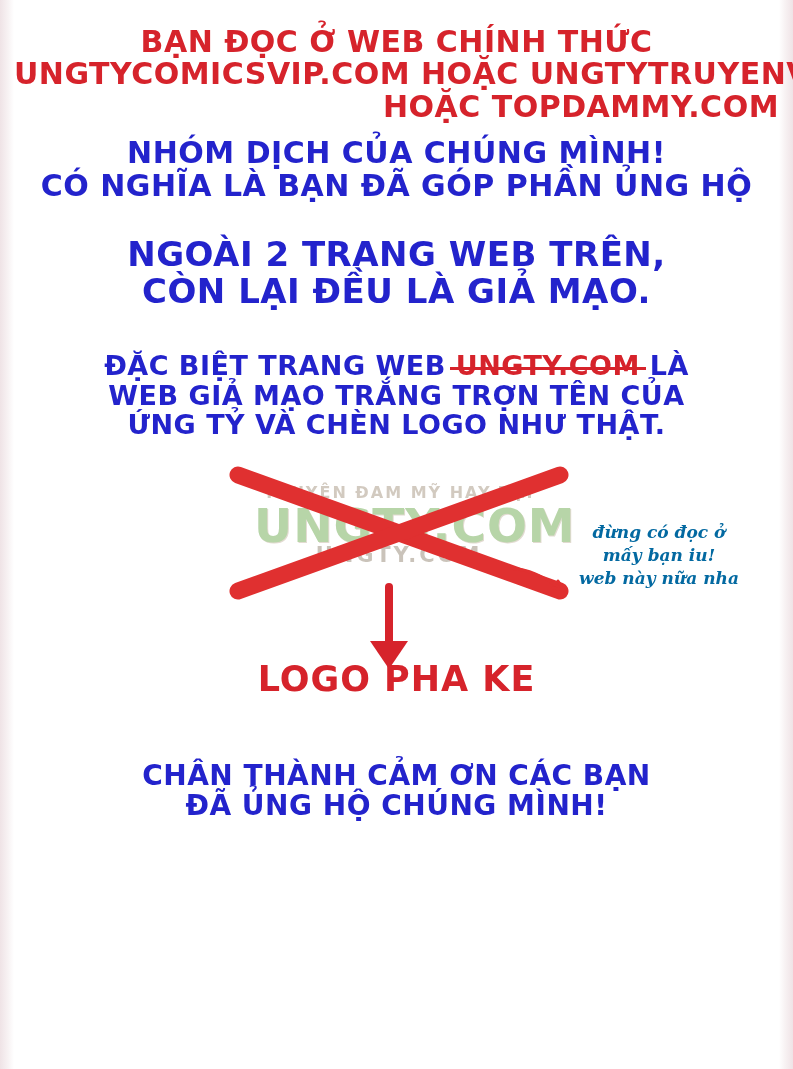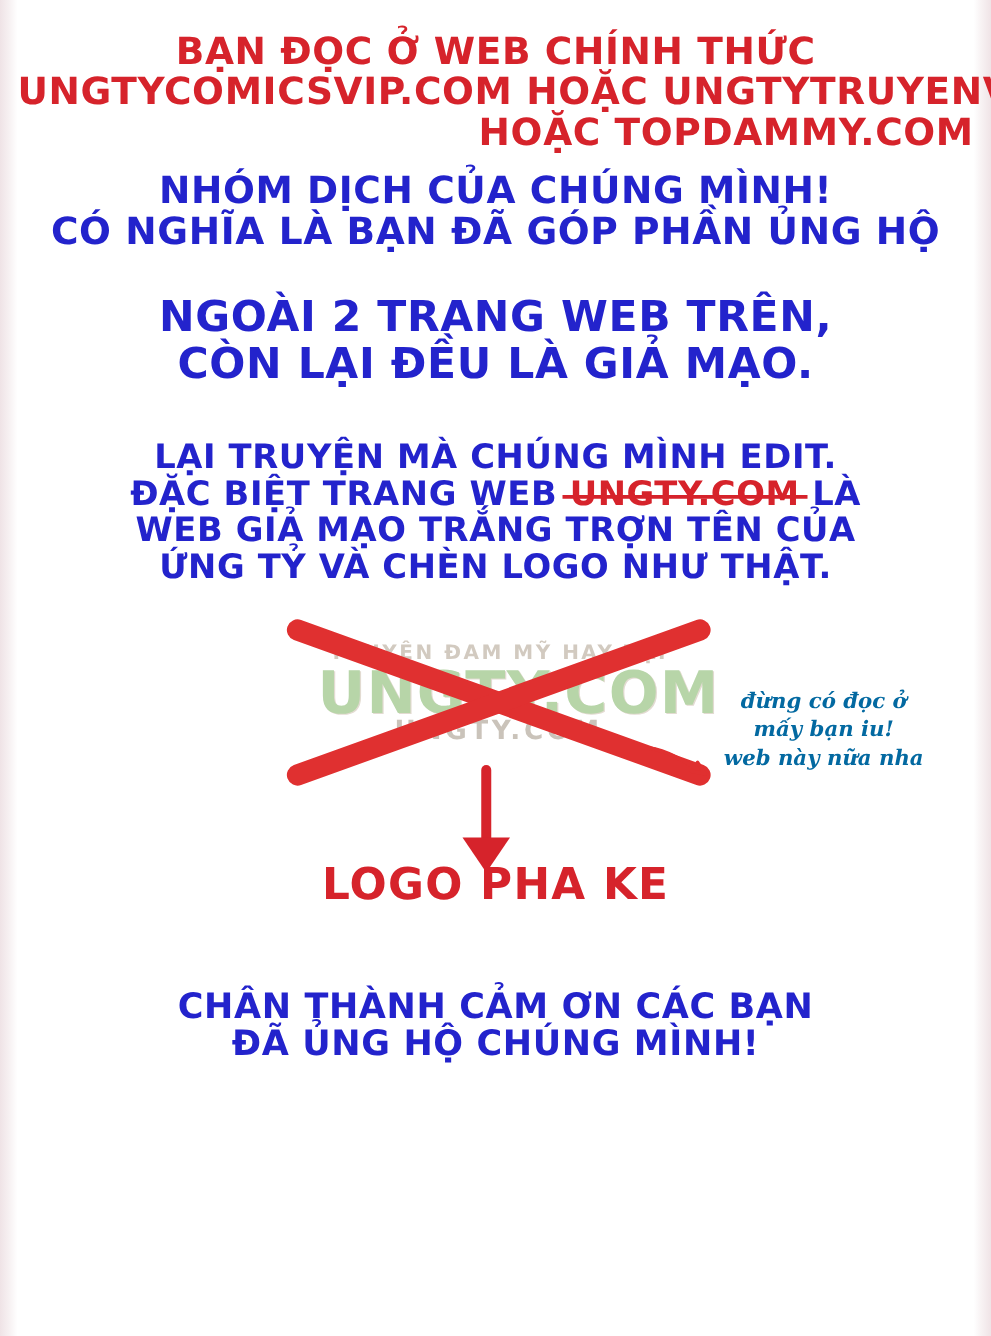--- a/index.html
+++ b/index.html
@@ -190,21 +190,20 @@
       <span class="line blue">NHÓM DỊCH CỦA CHÚNG MÌNH!</span>
       <span class="line blue">CÓ NGHĨA LÀ BẠN ĐÃ GÓP PHẦN ỦNG HỘ</span>
     </div>
 
     <div class="block" id="note-block">
       <span class="line blue">NGOÀI 2 TRANG WEB TRÊN,</span>
       <span class="line blue">CÒN LẠI ĐỀU LÀ GIẢ MẠO.</span>
     </div>
 
     <div class="block" id="warn-block">
-      <span class="line blue">LẠI TRUYỆN MÀ CHÚNG MÌNH EDIT.</span>
       <span class="line blue">
         <span>ĐẶC BIỆT TRANG WEB</span>
         <span class="strike-wrap">
           <span>UNGTY.COM</span>
           <span class="bar"></span>
         </span>
         <span>LÀ</span>
       </span>
       <span class="line blue">WEB GIẢ MẠO TRẮNG TRỢN TÊN CỦA</span>
       <span class="line blue">ỨNG TỶ VÀ CHÈN LOGO NHƯ THẬT.</span>

